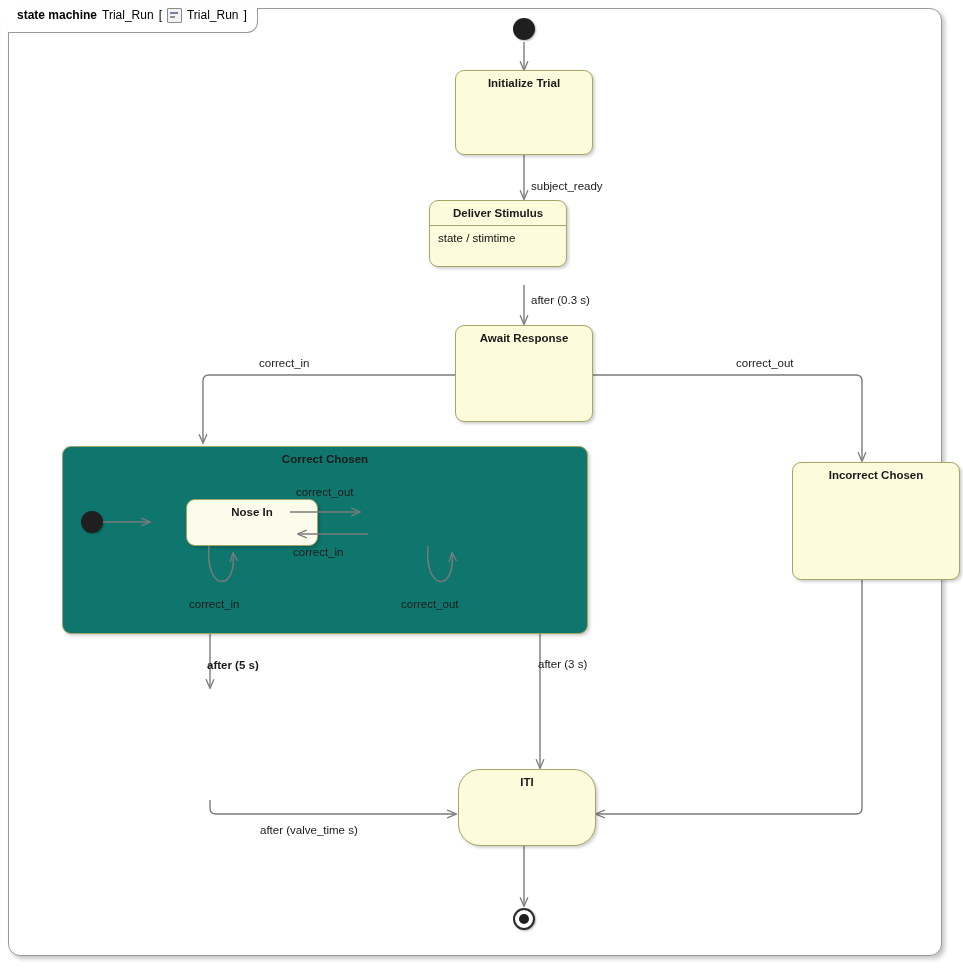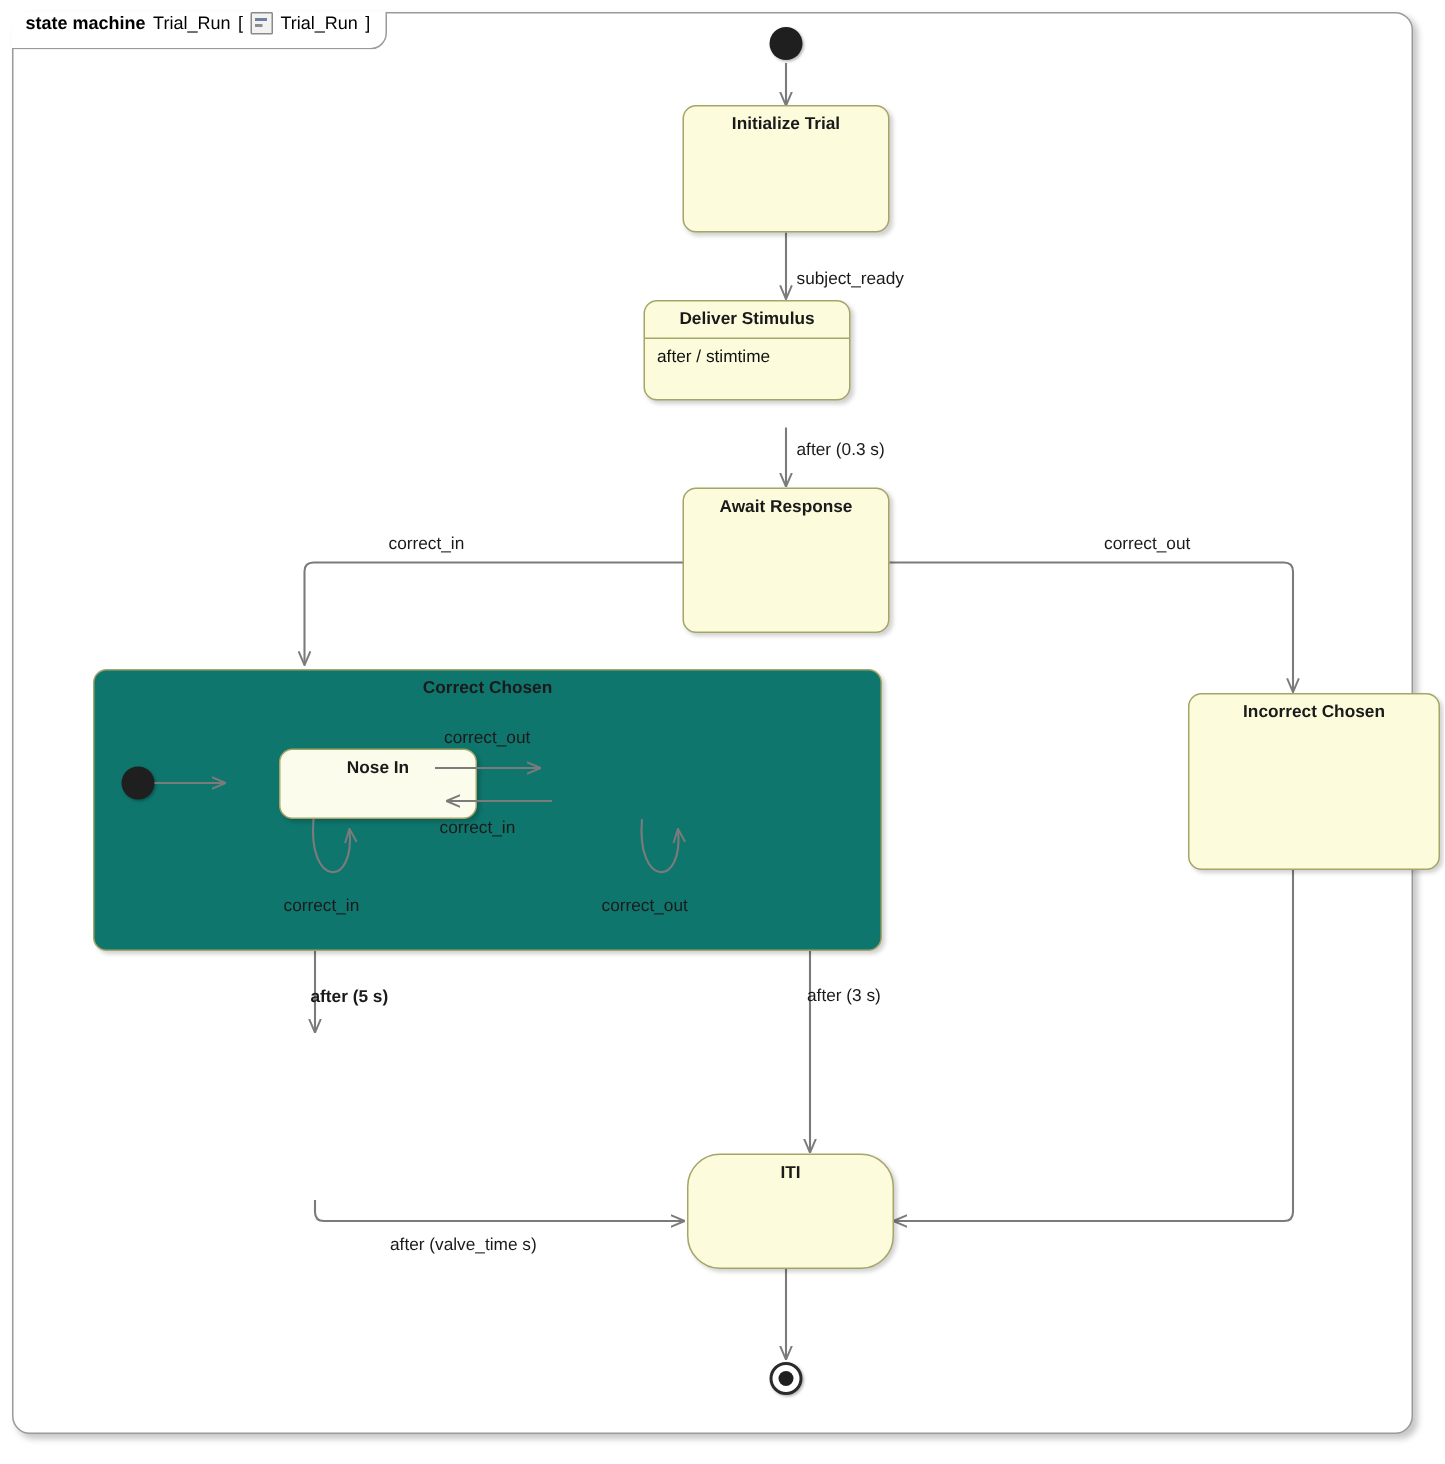--- a/index.html
+++ b/index.html
@@ -247,21 +247,21 @@
 
   <div class="initial" style="left:513px; top:18px;"></div>
 
   <div class="state" style="left:455px; top:70px; width:138px; height:85px;">
     <div class="title">Initialize Trial</div>
   </div>
 
   <div class="state" style="left:429px; top:200px; width:138px; height:67px;">
     <div class="title">Deliver Stimulus</div>
     <div class="divider"></div>
-    <div class="compartment">after / stimtime</div>
+    <div class="compartment">state / stimtime</div>
   </div>
 
   <div class="state" style="left:455px; top:325px; width:138px; height:97px;">
     <div class="title">Await Response</div>
   </div>
 
   <div class="state" style="left:792px; top:462px; width:168px; height:118px;">
     <div class="title">Incorrect Chosen</div>
   </div>
 

